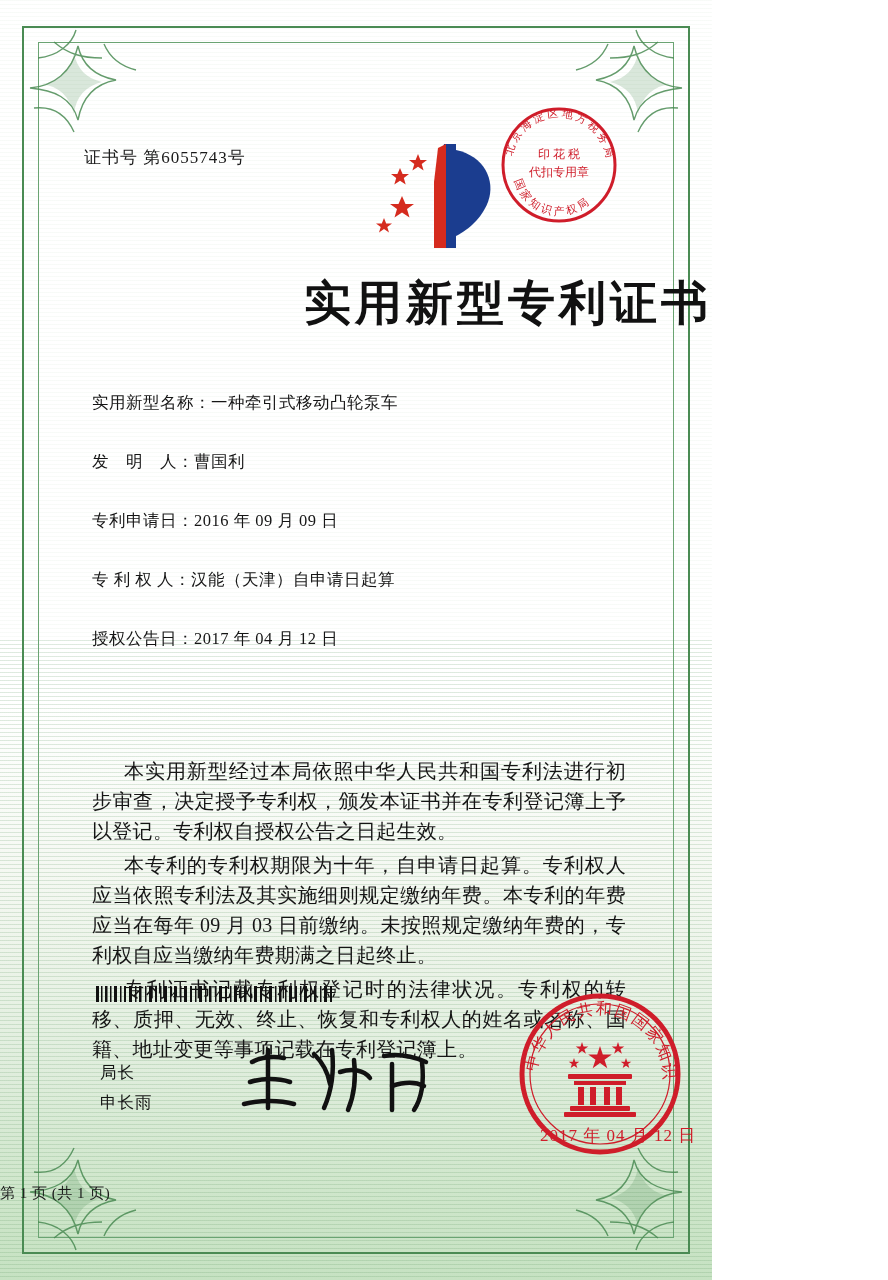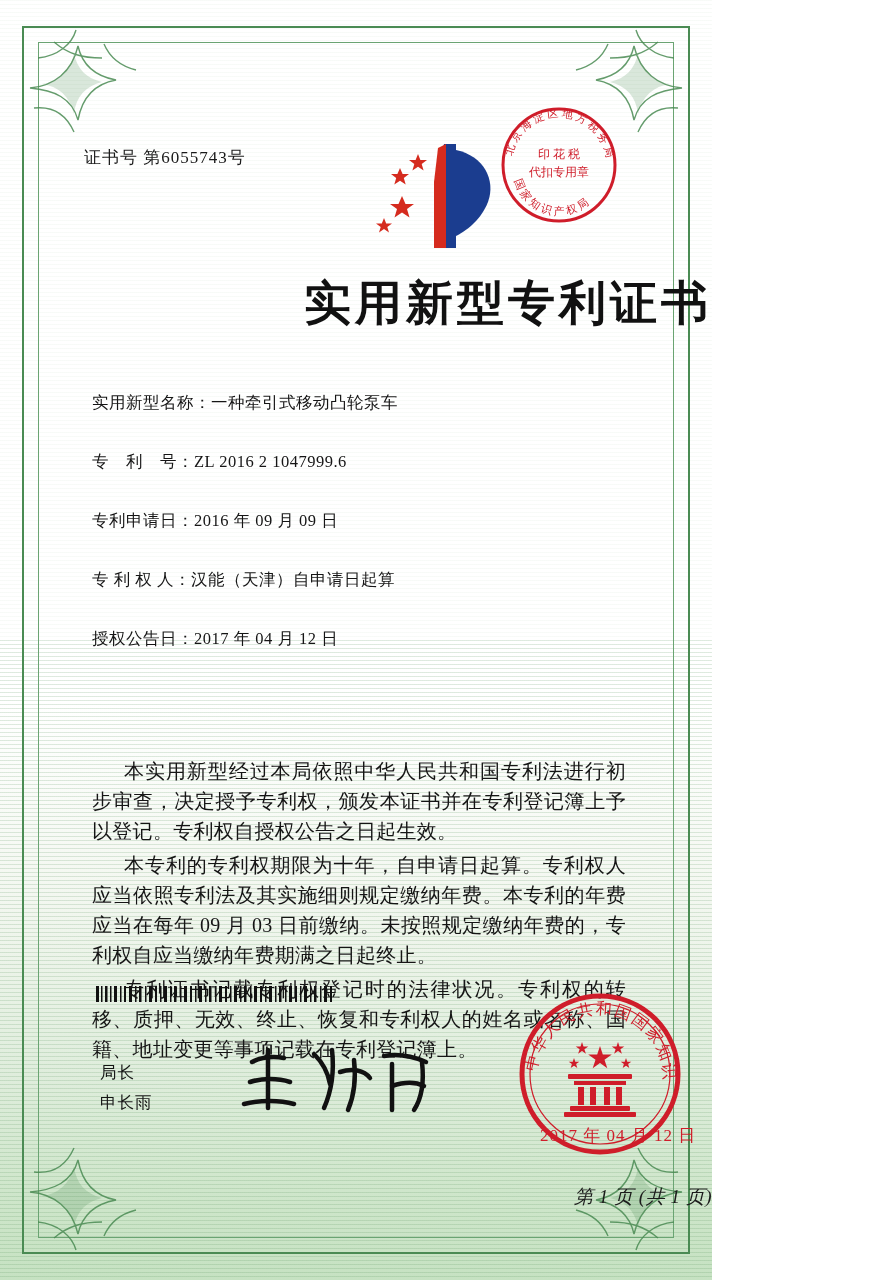--- a/index.html
+++ b/index.html
@@ -192,25 +192,24 @@
     font-size: 17px;
     color: #cf1d2a;
     letter-spacing: 1px;
     font-family: "Liberation Serif", serif;
   }
 
   .footer {
     position: absolute;
     left: 0; right: 0;
     top: 1184px;
-    text-align: right;
-    font-size: 19px;
+    text-align: left;
+    font-size: 15px;
     color: #1b1b1b;
     letter-spacing: 0.5px;
-    font-style: italic;
   }
 </style>
 </head>
 <body>
 
 <div class="page">
   <div class="texture"></div>
   <div class="texture2"></div>
 
   <div class="border-outer"></div>
@@ -305,21 +304,21 @@
       <text x="61" y="54" text-anchor="middle" font-size="12" fill="#cf1d2a" font-family="'Liberation Serif', serif">印 花 税</text>
       <text x="61" y="72" text-anchor="middle" font-size="12" fill="#cf1d2a" font-family="'Liberation Serif', serif">代扣专用章</text>
     </svg>
   </div>
 
   <div class="fields">
     <div class="field">
       <span class="lbl">实用新型名称：</span><span class="val">一种牵引式移动凸轮泵车</span>
     </div>
     <div class="field">
-      <span class="lbl">专　利　号：</span><span class="val">ZL 2016 2 1047999.6</span>
+      <span class="lbl">发　明　人：</span><span class="val">曹国利</span>
     </div>
     <div class="field">
       <span class="lbl">专利申请日：</span><span class="val">2016 年 09 月 09 日</span>
     </div>
     <div class="field">
       <span class="lbl">专 利 权 人：</span><span class="val">汉能（天津）自申请日起算</span>
     </div>
     <div class="field">
       <span class="lbl">授权公告日：</span><span class="val">2017 年 04 月 12 日</span>
     </div>

